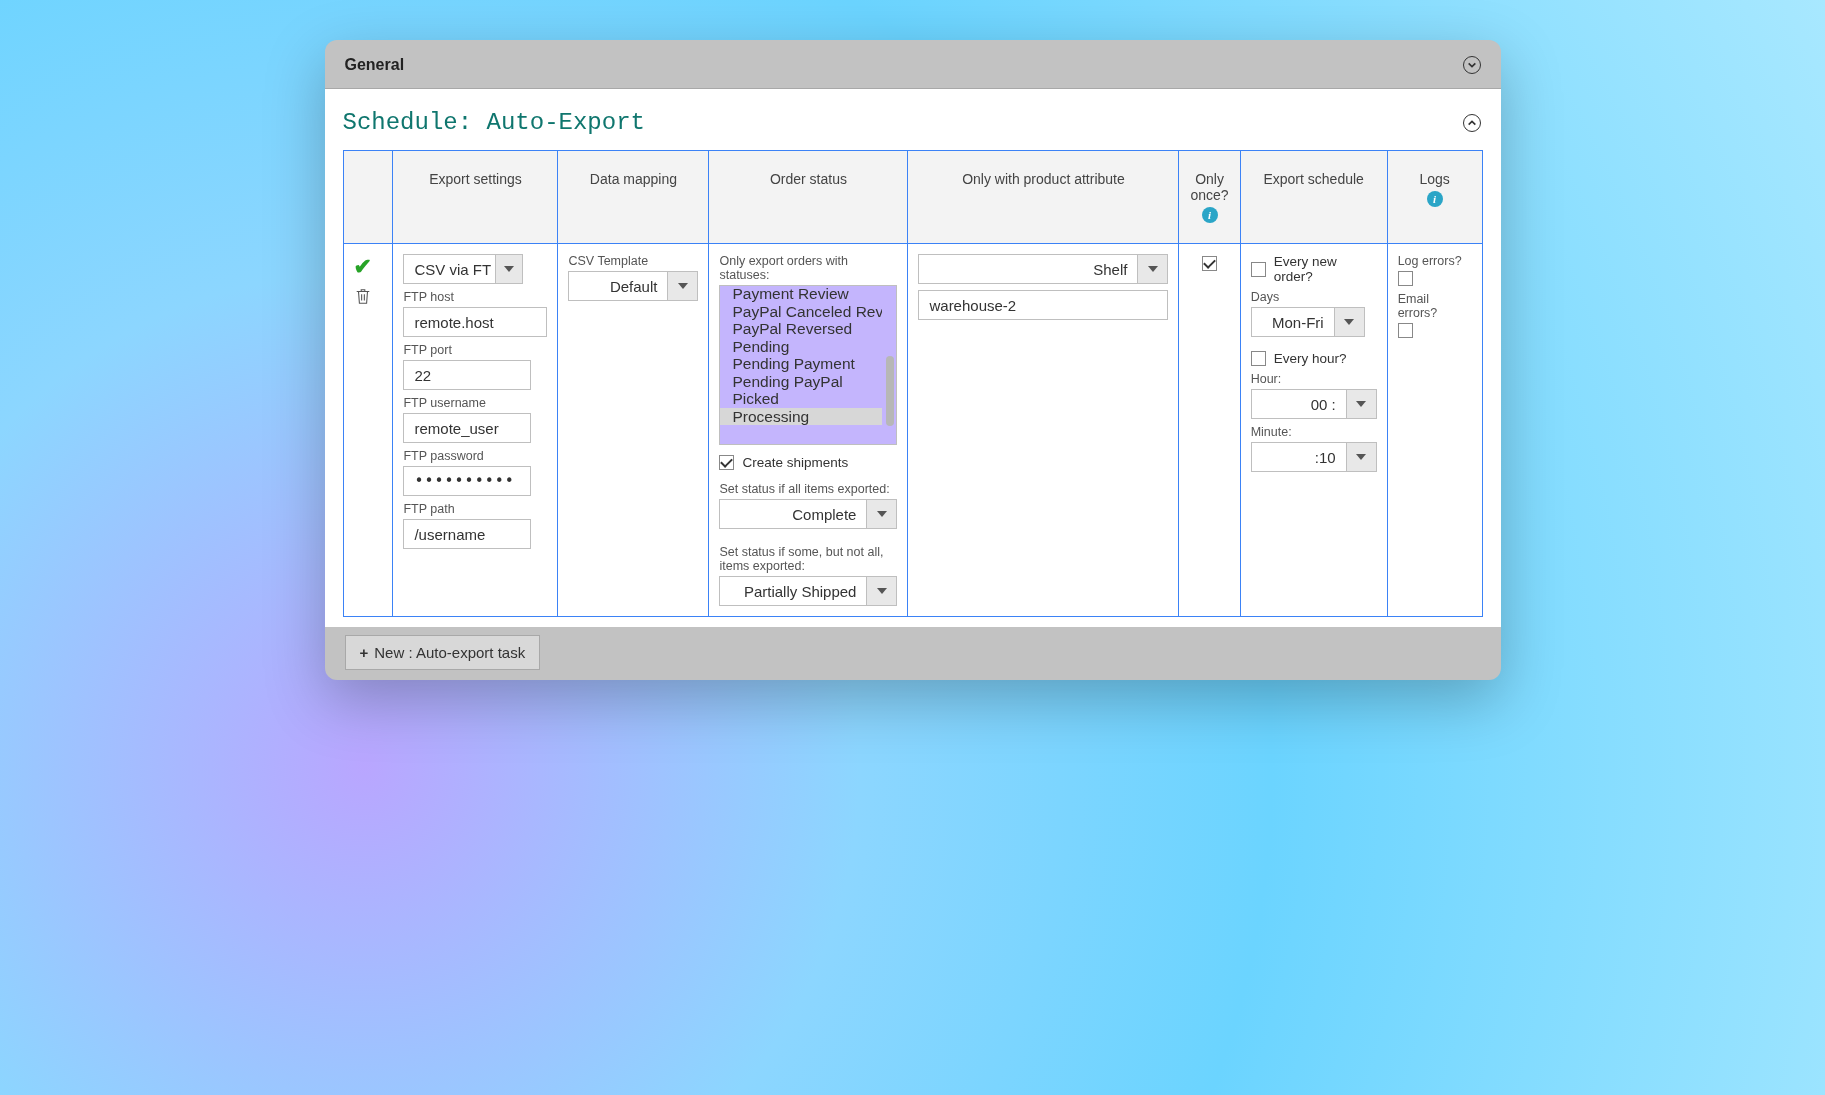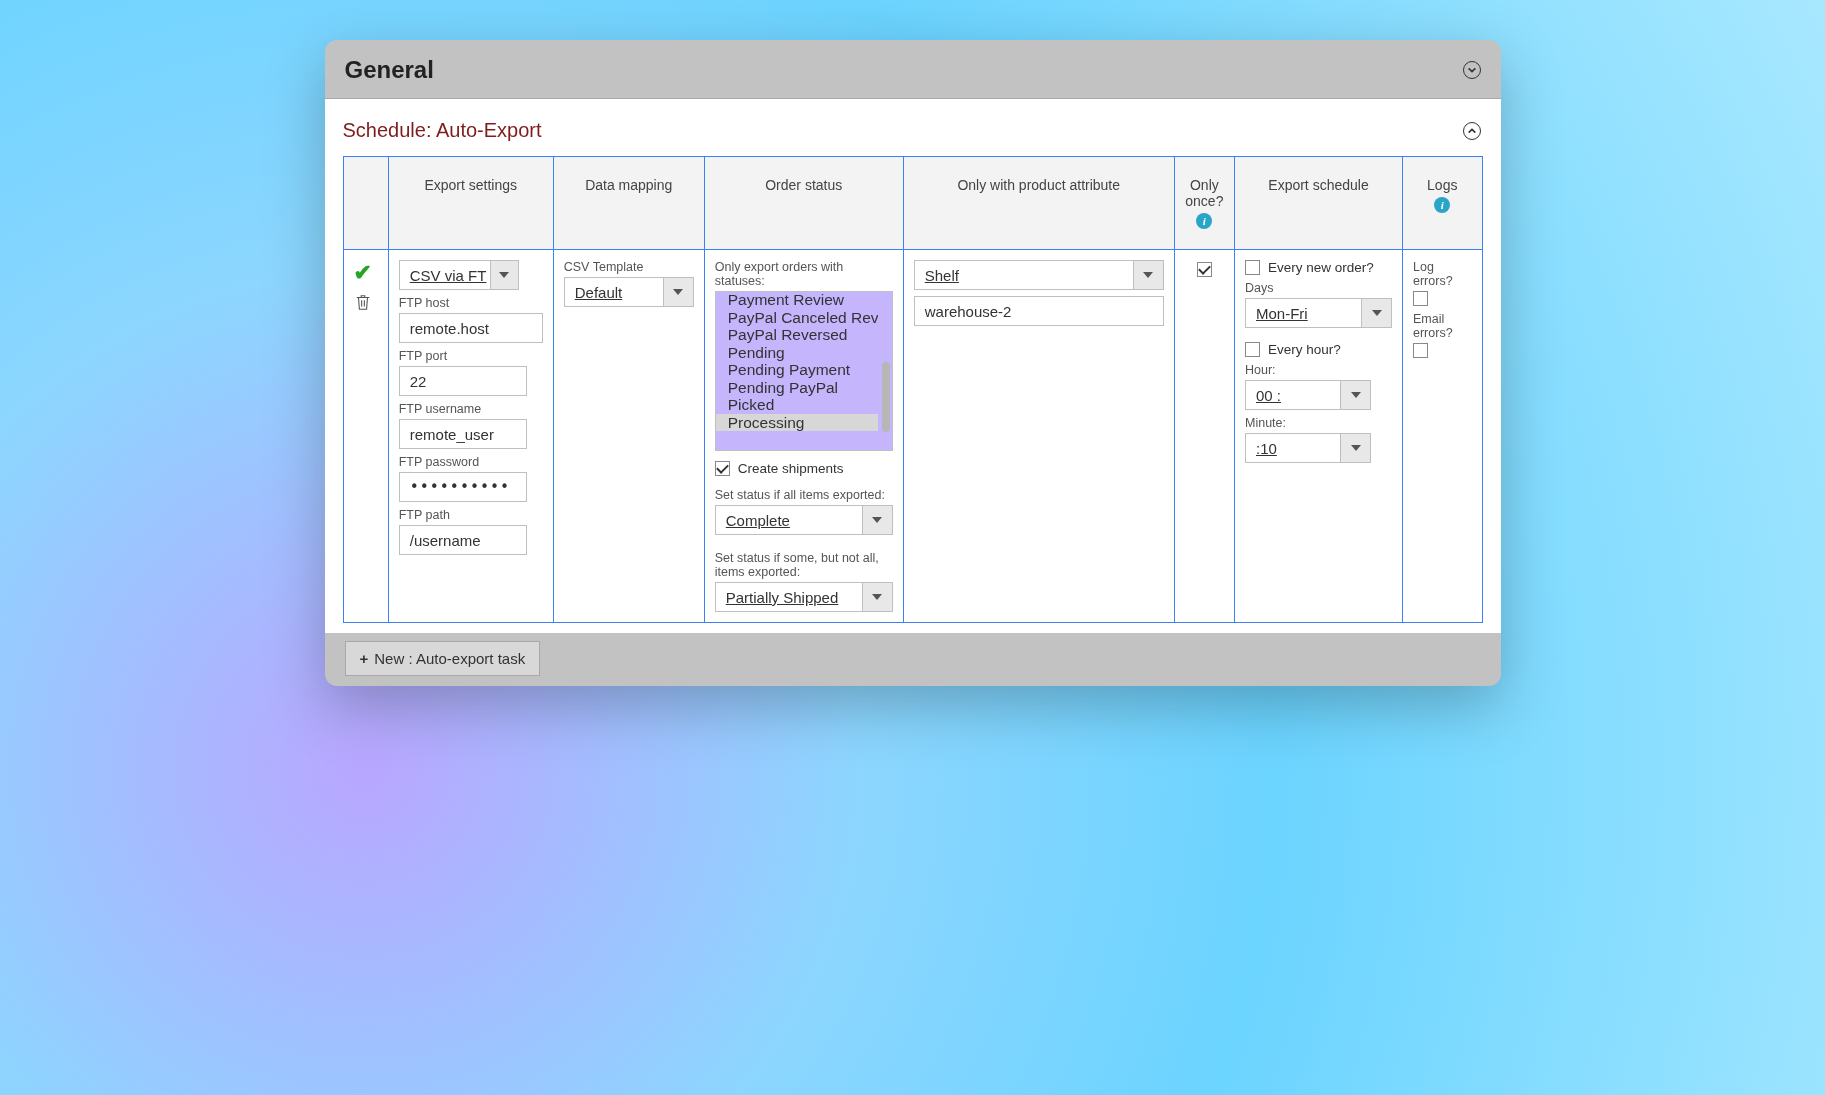--- a/index.html
+++ b/index.html
@@ -18,32 +18,32 @@
     border-radius:12px;
     box-shadow: 0 20px 60px rgba(0,0,0,0.25);
     overflow:hidden;
   }
   .section-header {
     display:flex; align-items:center; justify-content:space-between;
     padding:16px 20px 14px 20px;
     border-bottom:1px solid #a8a8a8;
     cursor:pointer;
   }
-  .section-header .title { font-size:24px; font-weight:700; color:#222; }
+  .section-header .title { font-size:16px; font-weight:700; color:#222; }
   .chevron-box {
     width:18px; height:18px; border:1.5px solid #333; border-radius:50%;
     display:flex; align-items:center; justify-content:center;
   }
   .chevron-box svg { width:10px; height:10px; stroke:#333; fill:none; stroke-width:2; }
   .expanded-section {
     background:#fff;
     padding:20px 18px 10px 18px;
   }
   .sched-hdr { display:flex; align-items:center; justify-content:space-between; padding:0 2px 14px 0;}
-  .sched-hdr .title { font-size:20px; color:#7f1d1d; }
+  .sched-hdr .title { font-size:24px; color:#0f766e;font-family:Liberation Mono, monospace; }
 
   table.grid {
     width:100%;
     border-collapse:collapse;
     font-size:14px;
   }
   table.grid th, table.grid td {
     border:1px solid #3b82f6;
     vertical-align:top;
     text-align:left;
@@ -76,21 +76,21 @@
 
   .fld-label { font-size:12.5px; color:#555; margin:6px 0 3px 0; }
   .select, .text-input {
     display:flex; align-items:center;
     border:1px solid #bfbfbf;
     background:#fff;
     height:30px;
     font-size:15px;
     color:#333;
   }
-  .select { justify-content:space-between; cursor:pointer;text-decoration:underline; }
+  .select { justify-content:flex-end; cursor:pointer; }
   .select .val { padding:0 10px; white-space:nowrap; overflow:hidden; text-overflow:clip; }
   .select .caret {
     width:30px; align-self:stretch; border-left:1px solid #bfbfbf;
     background:#e8e8e8; display:flex; align-items:center; justify-content:center;
   }
   .select .caret svg { width:10px; height:10px; fill:#555; }
   .text-input { padding:0 10px; }
   .text-input.pwd { letter-spacing:1px; font-family: monospace; }
 
   .listbox {
@@ -291,21 +291,21 @@
           <td style="text-align:center">
             <span class="cb checked" style="margin:2px auto 0"></span>
           </td>
 
           <td>
             <div class="checkbox-row" style="margin-top:0">
               <span class="cb"></span>
               <span>Every new order?</span>
             </div>
             <div class="fld-label">Days</div>
-            <div class="select" style="width:147px">
+            <div class="select" style="width:114px">
               <span class="val">Mon-Fri</span>
               <span class="caret">
                   <svg viewBox="0 0 10 10">
                     <path d="M0 2h10L5 8z"></path>
                   </svg>
                 </span>
             </div>
 
             <div class="checkbox-row" style="margin-top:14px">
               <span class="cb"></span>

